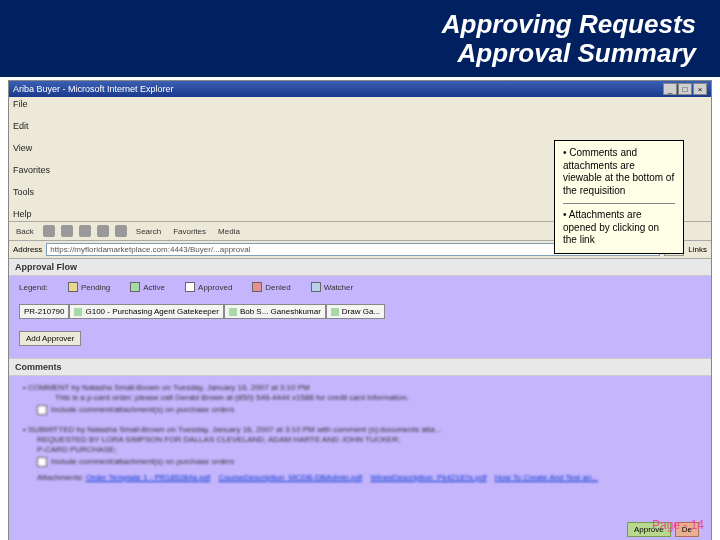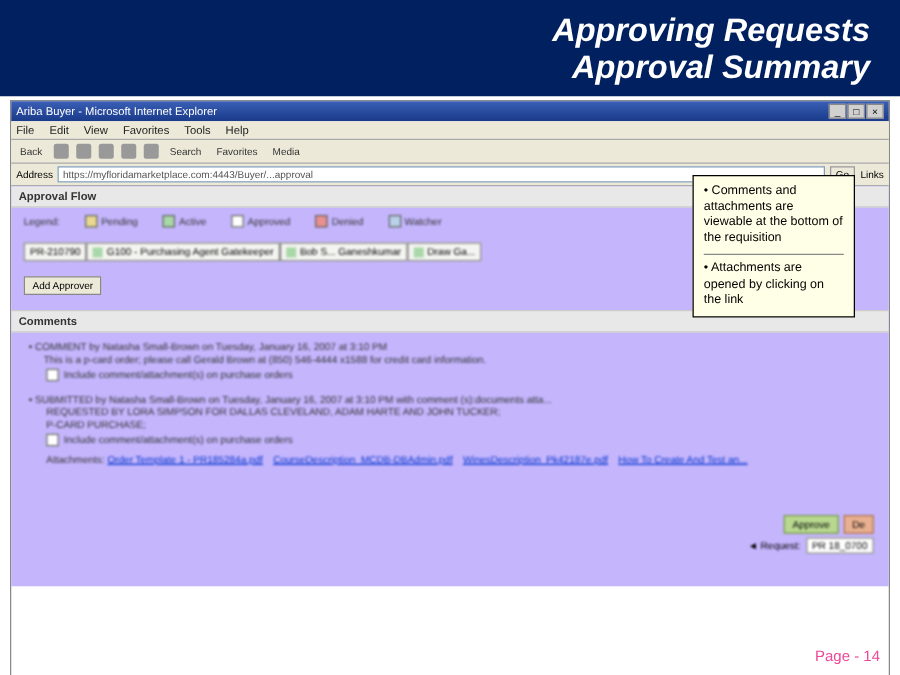--- a/index.html
+++ b/index.html
@@ -7,21 +7,21 @@
   
   .title-bar { background: #002060; color: #fff; padding: 10px 24px 10px 0; text-align: right; }
   .title-bar h1 { font-size: 26px; font-weight: bold; line-height: 1.1; font-style: italic; padding-left: 36px; }
   
   .screenshot-area { position: absolute; top: 80px; left: 8px; right: 8px; height: 512px; border: 1px solid #888; background: #fff; font-size: 9px; }
   
   .win-title { background: linear-gradient(#3a5fb5, #1a3a8a); color: #fff; padding: 2px 4px; display: flex; justify-content: space-between; align-items: center; font-size: 9px; }
   .win-controls { display: flex; gap: 1px; }
   .win-btn { width: 14px; height: 12px; background: #d0d0d0; border: 1px solid #888; display: flex; align-items: center; justify-content: center; font-size: 8px; color: #000; }
   
-  .menu-bar { background: #ece9d8; padding: 2px 4px; border-bottom: 1px solid #aaa; display: flex; gap: 12px; font-size: 9px; color: #222; }
+  .menu-bar { background: #ece9d8; padding: 2px 4px; border-bottom: 1px solid #aaa; display: flex; gap: 12px; font-size: 9px; color: #222; flex-direction: column; }
   .ie-toolbar { background: #ece9d8; padding: 3px 4px; border-bottom: 1px solid #aaa; display: flex; align-items: center; gap: 6px; font-size: 8px; filter: blur(0.5px); }
   .tb-btn { padding: 1px 3px; color: #333; }
   .tb-icon { width: 12px; height: 12px; background: #999; border-radius: 2px; }
   .addr-bar { background: #ece9d8; padding: 2px 4px; border-bottom: 1px solid #aaa; display: flex; align-items: center; gap: 4px; font-size: 8px; }
   .addr-input { flex: 1; background: #fff; border: 1px solid #7f9db9; padding: 1px 3px; color: #555; filter: blur(0.6px); }
   .go-btn { padding: 1px 4px; background: #ece9d8; border: 1px solid #999; }
   
   .content { background: #c4b5fd; padding: 0; height: 320px; overflow: hidden; position: relative; }
   .section-hdr { background: #e8e8e8; padding: 3px 6px; font-size: 9px; font-weight: bold; color: #333; border-bottom: 1px solid #ccc; filter: blur(0.5px); }
   
@@ -150,21 +150,21 @@
           <span class="flow-dot"></span>
           <span>Draw Ga...</span>
         </div>
     </div>
     <div class="add-appr">Add Approver</div>
 
     <div class="comments-hdr">Comments</div>
     <div class="comments-body">
       <div class="comment-blk">
         <div class="comment-line">• <span>COMMENT by Natasha Small-Brown on Tuesday, January 16, 2007 at 3:10 PM</span></div>
-        <div class="comment-line" style="margin-left:12px">This is a p-card order; please call Gerald Brown at (850) 546-4444 x1588 for credit card information.</div>
+        <div class="comment-line" style="margin-left:32px">This is a p-card order; please call Gerald Brown at (850) 546-4444 x1588 for credit card information.</div>
         <div class="chk-row">
             <span class="chk"></span>
             <span>Include comment/attachment(s) on purchase orders</span>
           </div>
       </div>
       <div class="comment-blk">
         <div class="comment-line">• <span>SUBMITTED by Natasha Small-Brown on Tuesday, January 16, 2007 at 3:10 PM with comment (s):documents atta...</span></div>
         <div class="comment-line" style="margin-left:14px">REQUESTED BY LORA SIMPSON FOR DALLAS CLEVELAND, ADAM HARTE AND JOHN TUCKER;</div>
         <div class="comment-line" style="margin-left:14px">P-CARD PURCHASE;</div>
         <div class="chk-row">

